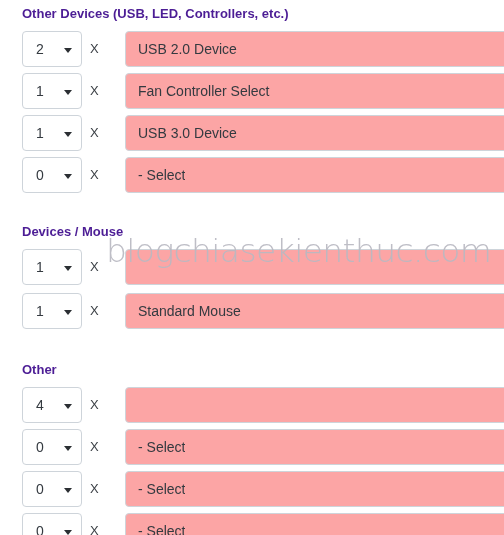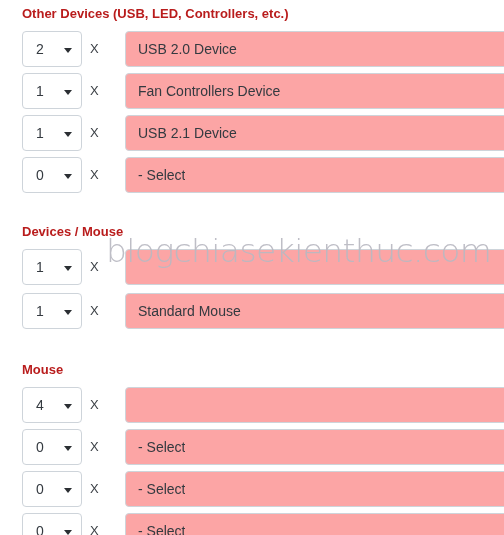--- a/index.html
+++ b/index.html
@@ -47,21 +47,21 @@
     position: absolute;
     left: 0;
     width: 504px;
   }
   .section-title {
     position: absolute;
     left: 22px;
     top: 0;
     font-size: 13px;
     font-weight: bold;
-    color: #b91c1c;
+    color: #4c1d95;
     line-height: 16px;
     white-space: nowrap;
   }
 
   
   .row {
     position: absolute;
     left: 0;
     width: 504px;
     height: 36px;
@@ -153,32 +153,32 @@
             <span class="caret"></span>
           </div>
         </div>
         <div class="row" style="top: 67px;">
           <div class="qty-select">
             <span class="val">1</span>
             <span class="caret"></span>
           </div>
           <span class="times">X</span>
           <div class="item-select">
-            <span class="val">Fan Controllers Device</span>
+            <span class="val">Fan Controller Select</span>
             <span class="caret"></span>
           </div>
         </div>
         <div class="row" style="top: 109px;">
           <div class="qty-select">
             <span class="val">1</span>
             <span class="caret"></span>
           </div>
           <span class="times">X</span>
           <div class="item-select">
-            <span class="val">USB 2.1 Device</span>
+            <span class="val">USB 3.0 Device</span>
             <span class="caret"></span>
           </div>
         </div>
         <div class="row" style="top: 151px;">
           <div class="qty-select">
             <span class="val">0</span>
             <span class="caret"></span>
           </div>
           <span class="times">X</span>
           <div class="item-select">
@@ -205,21 +205,21 @@
             <span class="caret"></span>
           </div>
           <span class="times">X</span>
           <div class="item-select">
             <span class="val">Standard Mouse</span>
             <span class="caret"></span>
           </div>
         </div>
       </div>
       <div class="section" style="top: 362px; height: 0px;">
-        <div class="section-title">Mouse</div>
+        <div class="section-title">Other</div>
         <div class="row" style="top: 25px;">
           <div class="qty-select">
             <span class="val">4</span>
             <span class="caret"></span>
           </div>
           <span class="times">X</span>
           <div class="item-select">
             <span class="caret"></span>
           </div>
         </div>

